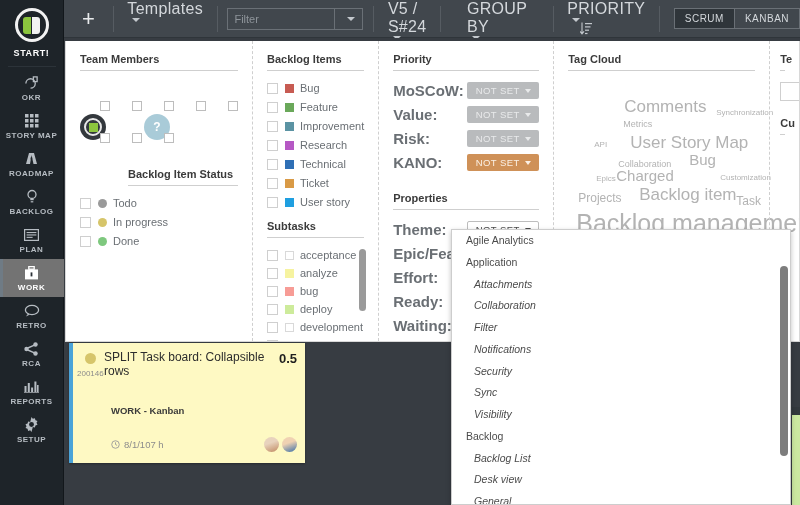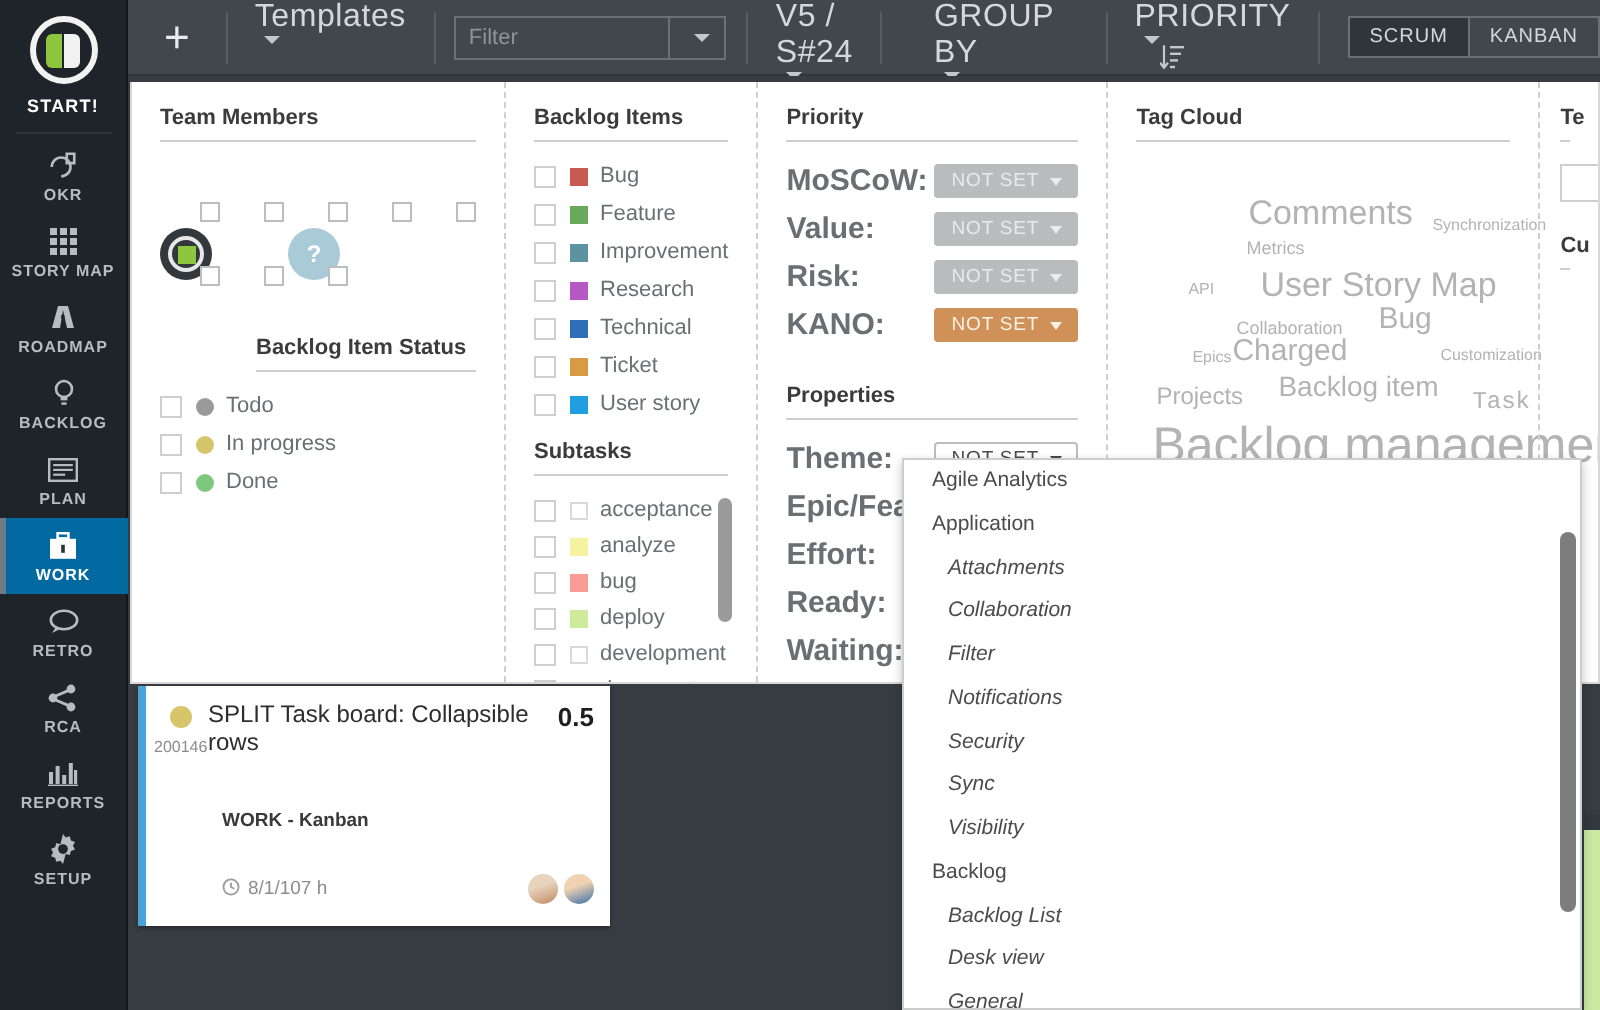--- a/index.html
+++ b/index.html
@@ -32,21 +32,21 @@
   .rail-sep { width: 48px; height:1px; background:#2c3339; margin: 8px 0 2px 0; }
 
   .rail-item {
     width: 64px; padding: 6px 0 5px 0;
     display:flex; flex-direction:column; align-items:center; justify-content:center;
     color: #b6bcc2; cursor: pointer; position: relative;
   }
   .rail-item .ico { height:15px; display:flex; align-items:center; justify-content:center; margin-bottom:3px; }
   .rail-item .ico svg { display:block; }
   .rail-item .lbl { font-size: 8px; letter-spacing:.5px; font-weight:bold; color:#b6bcc2; }
-  .rail-item.active { background: #0369a1; }
+  .rail-item.active { background: #737373; }
   .rail-item.active .lbl { color:#ffffff; }
   .rail-item.active::before {
     content:""; position:absolute; left:0; top:0; bottom:0; width:3px; background:#6f7b85;
   }
 
   
   #topbar {
     position:absolute; left:64px; top:0; width:736px; height:38px;
     background:#41474d; display:flex; align-items:center;
     border-bottom: 1px solid #2f353a;
@@ -131,21 +131,21 @@
   .tagcloud { position:relative; width:208px; height:185px; font-family:"Liberation Sans", sans-serif; }
   .tag { position:absolute; color:#b3b3b3; white-space:nowrap; line-height:1; cursor:pointer; }
 
   .fp-col.right-stub { width:30px; padding-left:10px; overflow:hidden; }
   .stub-input { width:40px; height:19px; border:1px solid #cfcfcf; background:#fff; margin-bottom:16px;}
 
   
   #board { position:absolute; left:64px; top:38px; width:736px; height:467px; background:#373c42; }
   .card {
     position:absolute; left:5px; top:305px; width:236px; height:120px;
-    background:#ffffff; border-left:4px solid #4aa3d8; box-shadow:0 1px 2px rgba(0,0,0,.3);
+    background:#fef9c3; border-left:4px solid #4aa3d8; box-shadow:0 1px 2px rgba(0,0,0,.3);
   }
   .card-head { display:flex; padding:8px 8px 0 6px; }
   .card-status { width:11px; height:11px; border-radius:50%; background:#d6c56a; margin:2px 8px 0 6px; flex:0 0 auto; }
   .card-title { font-size:12px; color:#2d2d2d; line-height:1.15; flex:1; }
   .card-pts { font-size:13px; font-weight:bold; color:#1f1f1f; margin-left:6px; }
   .card-id { position:absolute; left:4px; top:26px; font-size:8px; color:#8c8c8c; }
   .card-proj { position:absolute; left:38px; top:62px; font-size:9.5px; color:#3a3a3a; font-weight:bold; }
   .card-foot { position:absolute; left:38px; bottom:10px; right:8px; display:flex; align-items:center; }
   .card-date { font-size:9.5px; color:#8c8c8c; }
   .card-avs { margin-left:auto; display:flex; gap:3px; }
@@ -577,22 +577,22 @@
           <span class="tag" style="left: 148px; top: 27px; font-size: 8px;">Synchronization</span>
           <span class="tag" style="left: 55px; top: 38px; font-size: 9px;">Metrics</span>
           <span class="tag" style="left: 26px; top: 59px; font-size: 8px;">API</span>
           <span class="tag" style="left: 62px; top: 52px; font-size: 17px;">User Story Map</span>
           <span class="tag" style="left: 50px; top: 78px; font-size: 9px;">Collaboration</span>
           <span class="tag" style="left: 121px; top: 70px; font-size: 15px;">Bug</span>
           <span class="tag" style="left: 28px; top: 93px; font-size: 8px;">Epics</span>
           <span class="tag" style="left: 48px; top: 86px; font-size: 15px;">Charged</span>
           <span class="tag" style="left: 152px; top: 92px; font-size: 8px;">Customization</span>
           <span class="tag" style="left: 10px; top: 110px; font-size: 12px;">Projects</span>
-          <span class="tag" style="left: 71px; top: 104px; font-size: 14px;">Backlog item</span>
-          <span class="tag" style="left: 168px; top: 113px; font-size: 12px; font-family: Liberation Mono, monospace;">Task</span>
+          <span class="tag" style="left: 71px; top: 104px; font-size: 17px;">Backlog item</span>
+          <span class="tag" style="left: 168px; top: 113px; font-size: 12px;">Task</span>
           <span class="tag" style="left: 8px; top: 129px; font-size: 25px;">Backlog management</span>
           <span class="tag" style="left: 6px; top: 163px; font-size: 9px;">Export</span>
           <span class="tag" style="left: 66px; top: 155px; font-size: 18px;">Reports</span>
           <span class="tag" style="left: 133px; top: 157px; font-size: 9px;">Git</span>
           <span class="tag" style="left: 149px; top: 159px; font-size: 13px;">Planning</span>
           <span class="tag" style="left: 39px; top: 177px; font-size: 13px;">Filter</span>
         </div>
     </div>
 
     <div class="fp-col right-stub">

